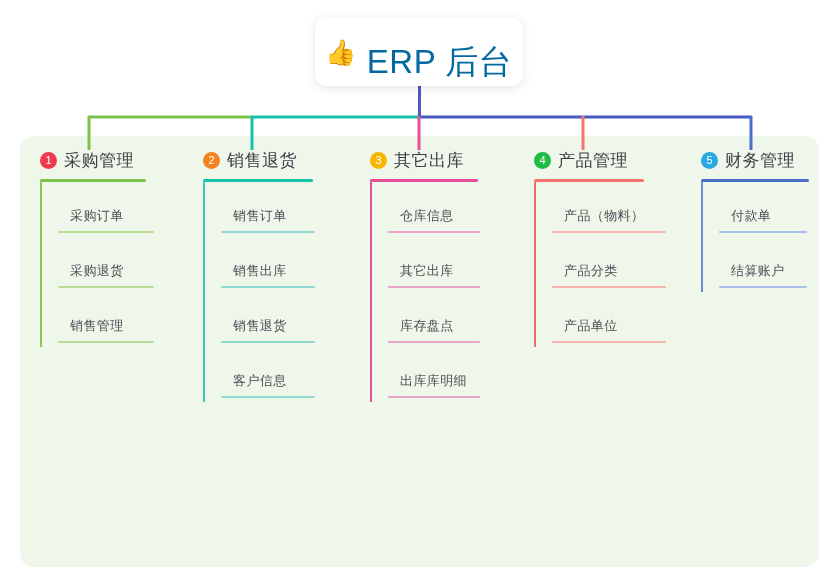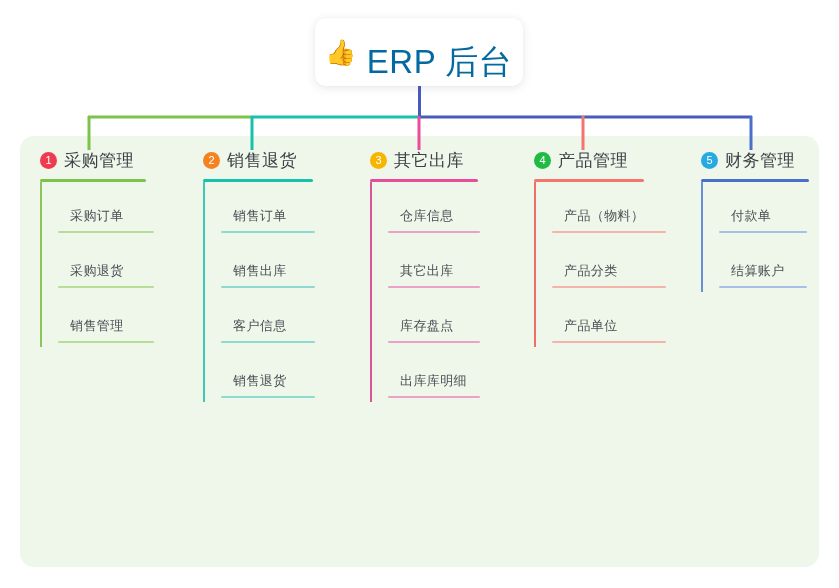--- a/index.html
+++ b/index.html
@@ -205,25 +205,25 @@
           <div class="spine" style="background: rgb(62, 200, 182);"></div>
           <div class="child">
             <span class="child-text">销售订单</span>
             <div class="child-rule" style="background: rgb(143, 217, 208); width: 94px;"></div>
           </div>
           <div class="child">
             <span class="child-text">销售出库</span>
             <div class="child-rule" style="background: rgb(143, 217, 208); width: 94px;"></div>
           </div>
           <div class="child">
+            <span class="child-text">销售退货</span>
+            <div class="child-rule" style="background: rgb(143, 217, 208); width: 94px;"></div>
+          </div>
+          <div class="child">
             <span class="child-text">客户信息</span>
-            <div class="child-rule" style="background: rgb(143, 217, 208); width: 94px;"></div>
-          </div>
-          <div class="child">
-            <span class="child-text">销售退货</span>
             <div class="child-rule" style="background: rgb(143, 217, 208); width: 94px;"></div>
           </div>
         </div>
       </div>
       <div class="branch" style="left: 370px; top: 148px;">
         <div class="branch-head">
           <span class="badge" style="background: rgb(247, 181, 0);">3</span>
           <span class="branch-label">其它出库</span>
         </div>
         <div class="branch-rule" style="background: rgb(232, 77, 154); width: 108px;"></div>

